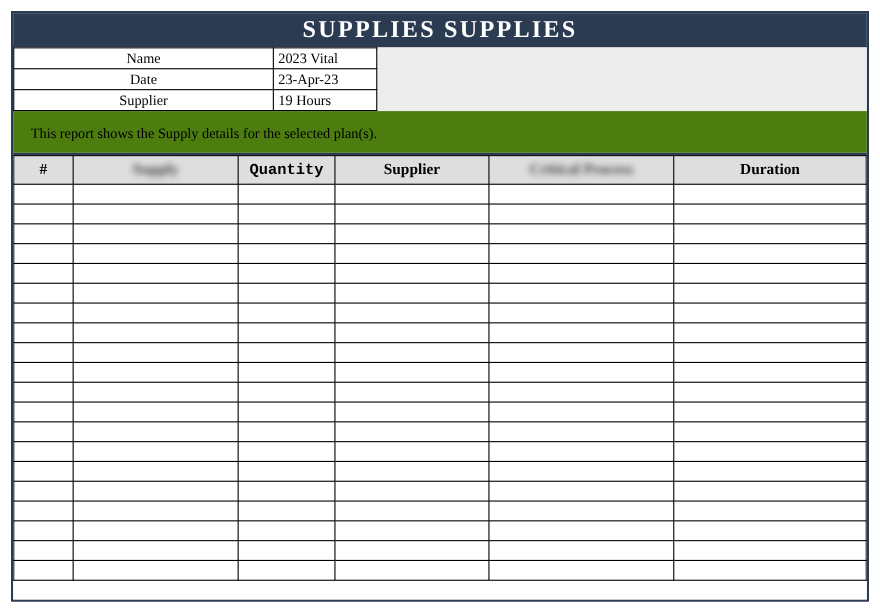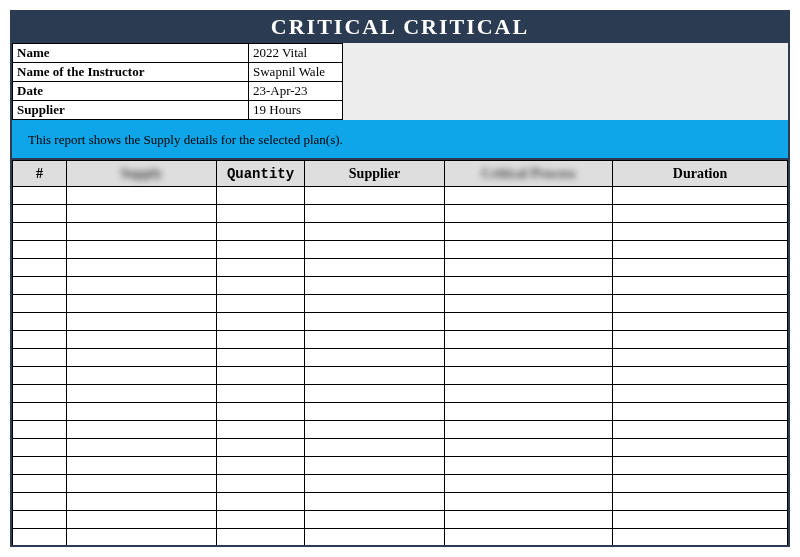--- a/index.html
+++ b/index.html
@@ -41,30 +41,31 @@
     }
     .meta-table td {
       border: 1px solid #000;
       padding: 0 4px;
       font-size: 13px;
       height: 18px;
       line-height: 18px;
       vertical-align: middle;
     }
     .meta-label {
-      font-weight: bold;
+      font-weight: normal;
       width: 236px;
+      text-align: center;
     }
     .meta-value {
       width: 94px;
     }
     .description {
       font-size: 13px;
       padding: 12px 8px 10px 16px;
-      background: #0ea5e9;
+      background: #4d7c0f;
     }
     .data-section {
       flex: 1;
       background: #ffffff;
       border-top: 2px solid #2b3b52;
       overflow: hidden;
     }
     .data-table {
       width: 100%;
       border-collapse: collapse;
@@ -94,32 +95,28 @@
     .col-location { width: auto; }
     .blur {
       filter: blur(3px);
       color: #444;
     }
   </style>
 </head>
 <body>
 
 <div class="container">
-  <div class="title-bar">CRITICAL CRITICAL</div>
+  <div class="title-bar">SUPPLIES SUPPLIES</div>
 
   <div class="meta-section">
     <table class="meta-table">
       <tbody>
           <tr>
         <td class="meta-label">Name</td>
-        <td class="meta-value">2022 Vital</td>
-      </tr>
-      <tr>
-        <td class="meta-label">Name of the Instructor</td>
-        <td class="meta-value">Swapnil Wale</td>
+        <td class="meta-value">2023 Vital</td>
       </tr>
       <tr>
         <td class="meta-label">Date</td>
         <td class="meta-value">23-Apr-23</td>
       </tr>
       <tr>
         <td class="meta-label">Supplier</td>
         <td class="meta-value">19 Hours</td>
       </tr>
     </tbody>

